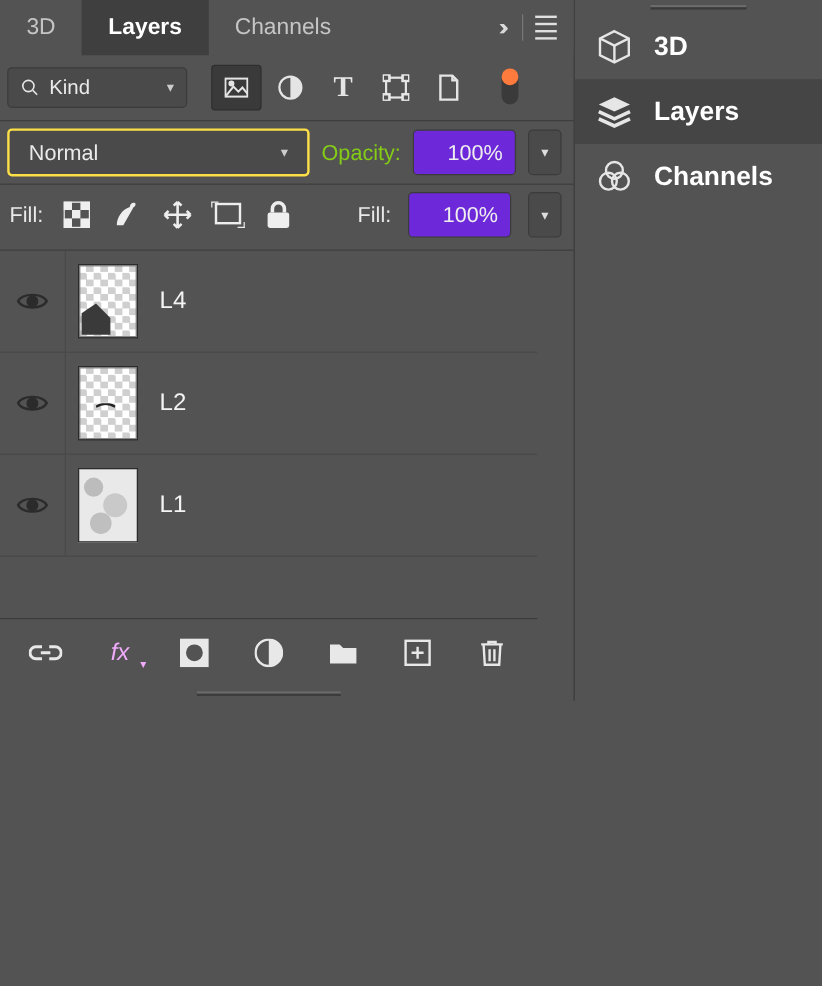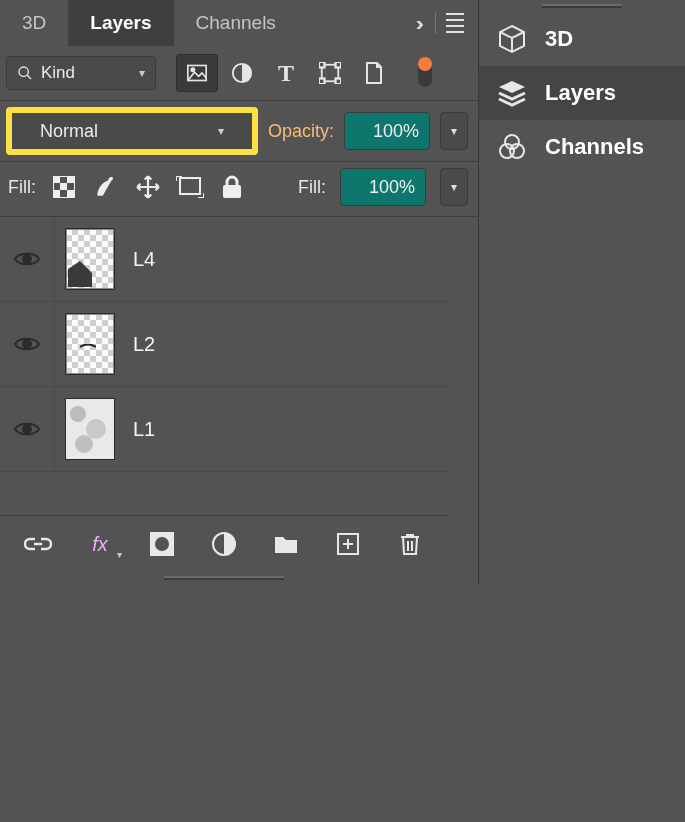--- a/index.html
+++ b/index.html
@@ -144,30 +144,30 @@
   
   .blend-row {
     display:flex;
     align-items:center;
     padding:6px 10px 6px 6px;
     gap:10px;
     border-bottom:1px solid #3e3e3e;
   }
   .blend-dd{
     display:flex;align-items:center;
-    height:36px;border:6px solid #fde047;border-radius:4px;
-    padding:0 28px;background:#4a4a4a;font-size:18px;color:#eaeaea;
+    height:36px;border:2px solid #fde047;border-radius:4px;
+    padding:0 16px;background:#4a4a4a;font-size:18px;color:#eaeaea;
     flex:1;max-width:260px;justify-content:flex-end;
   }
   .blend-dd .chev{margin-left:auto;font-size:12px;color:#ccc;}
-  .lbl{font-size:18px;color:#fdba74;}
+  .lbl{font-size:18px;color:#84cc16;}
   .pct-box{
     display:flex;align-items:center;
     height:36px;border:1px solid #3b3b3b;border-radius:4px;
-    padding:0 10px;background:#0f766e;font-size:18px;color:#eee;
+    padding:0 10px;background:#6d28d9;font-size:18px;color:#eee;
     min-width:64px;justify-content:flex-end;
   }
   .arrow-btn{
     width:26px;height:36px;display:flex;align-items:center;justify-content:center;
     border:1px solid #3b3b3b;border-radius:4px;background:#4a4a4a;color:#ddd;font-size:12px;
   }
 
   
   .lock-row{
     display:flex;align-items:center;

